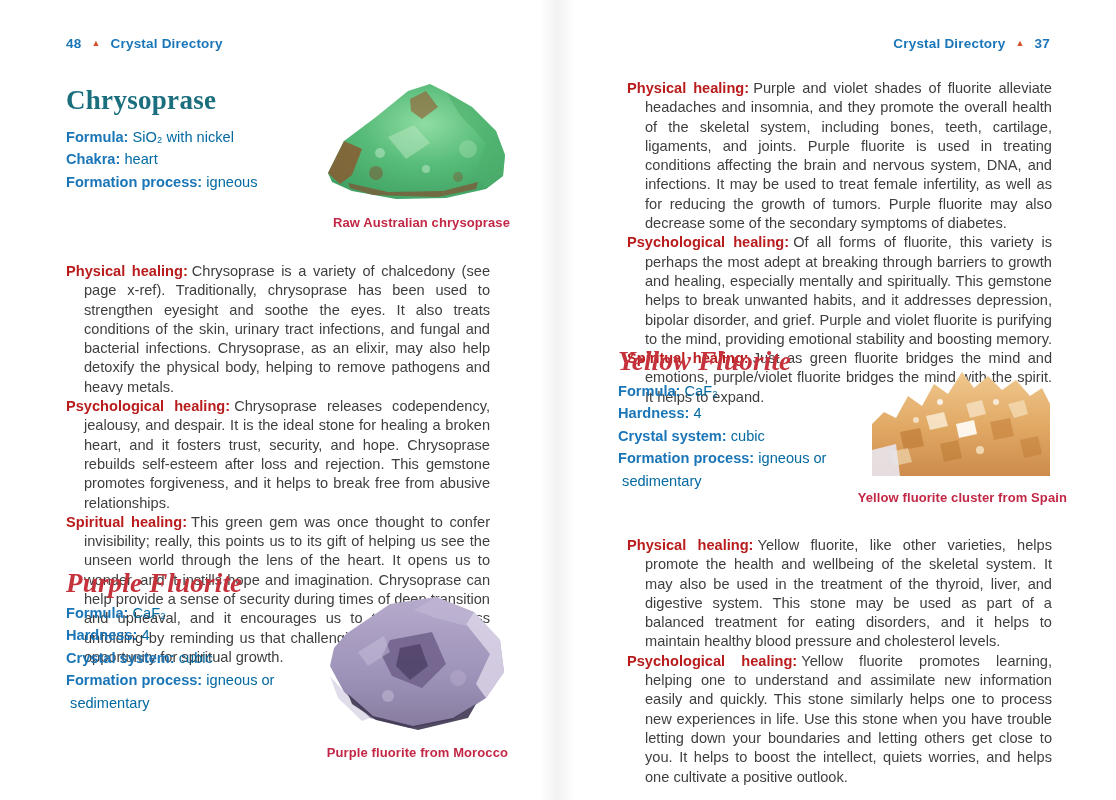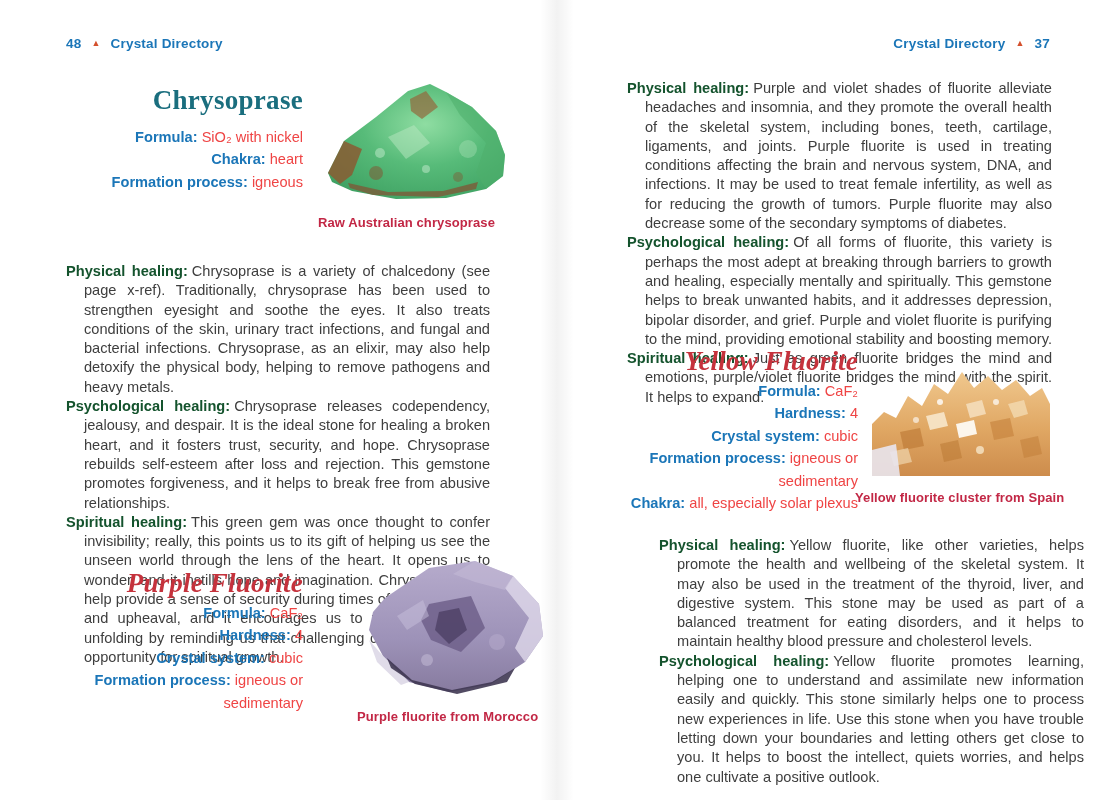--- a/index.html
+++ b/index.html
@@ -11,48 +11,48 @@
     background:linear-gradient(to right,rgba(0,0,0,0),rgba(0,0,0,0.05),rgba(0,0,0,0));}
 
   
   .hdr{position:absolute;top:36px;font-size:13.5px;font-weight:600;color:#1b76b8;letter-spacing:.2px;}
   .hdr-left{left:66px;}
   .hdr-right{right:66px;text-align:right;}
   .tri{font-size:9px;color:#d4502c;vertical-align:2px;margin:0 10px;font-weight:400;}
   .pgnum{color:#1b76b8;}
 
   
-  .info{position:absolute;text-align:right;}
+  .info{position:absolute;text-align:left;}
   .info-chryso{left:66px;top:84px;width:237px;}
   .info-purple{left:66px;top:570px;width:237px;}
   .info-yellow{left:618px;top:348px;width:240px;}
   .title-main{margin:0 0 10px 0;font-family:"Liberation Serif",serif;font-weight:700;
     font-size:27px;line-height:32px;color:#1a6e7e;letter-spacing:.3px;}
   .title-variety{margin:0 0 6px 0;font-family:"Liberation Serif",serif;font-weight:700;font-style:italic;
     font-size:27px;line-height:26px;color:#c5323c;letter-spacing:.2px;}
   .fields{font-size:14.6px;line-height:22.4px;}
   .flabel{font-weight:700;color:#1b76b8;margin-right:.28em;}
-  .fvalue{color:#ef4444;}
+  .fvalue{color:#0369a1;}
 
   
-  .fig{position:absolute;margin:0;text-align:left;}
+  .fig{position:absolute;margin:0;text-align:right;}
   .fig-chryso{left:318px;top:77px;width:192px;}
-  .fig-purple{left:318px;top:556px;width:190px;margin-left:39px;}
+  .fig-purple{left:318px;top:592px;width:190px;}
   .fig-yellow{left:870px;top:362px;width:182px;}
   .fig figcaption{margin-top:6px;font-size:13px;font-weight:600;color:#c22745;letter-spacing:.1px;}
   .fig-purple figcaption{margin-top:8px;}
   .fig-yellow figcaption{width:212px;margin-left:-15px;margin-top:8px;}
 
   
   .text-col{position:absolute;font-size:14.6px;line-height:19.3px;text-align:justify;color:#3e3e3e;}
   .col-left{left:66px;top:262px;width:424px;}
   .col-right-top{left:627px;top:79px;width:425px;}
-  .col-right-bottom{left:659px;top:536px;width:425px;}
+  .col-right-bottom{left:627px;top:536px;width:425px;}
   .para{margin:0;padding-left:18px;text-indent:-18px;hyphens:auto;}
-  .plabel{font-weight:700;color:#14532d;margin-right:.28em;}
+  .plabel{font-weight:700;color:#b91c1c;margin-right:.28em;}
 </style>
 </head>
 <body>
 
 <div class="spread">
   <div class="gutter"></div>
 
   <header class="hdr hdr-left">
     <span class="pgnum">48</span><span class="tri">▲</span><span class="hdr-title">Crystal Directory</span>
   </header>
@@ -140,21 +140,20 @@
   </div>
 
   <section class="info info-yellow">
     <h2 class="title-variety">Yellow Fluorite</h2>
     <div class="fields">
       <div class="field"><span class="flabel">Formula:</span><span class="fvalue">CaF₂</span></div>
       <div class="field"><span class="flabel">Hardness:</span><span class="fvalue">4</span></div>
       <div class="field"><span class="flabel">Crystal system:</span><span class="fvalue">cubic</span></div>
       <div class="field"><span class="flabel">Formation process:</span><span class="fvalue">igneous or</span></div>
       <div class="field"><span class="flabel"></span><span class="fvalue">sedimentary</span></div>
-      <div class="field"><span class="flabel">Chakra:</span><span class="fvalue">all, especially solar plexus</span></div>
     </div>
   </section>
 
   <figure class="fig fig-yellow">
     <svg width="182" height="116" viewBox="0 0 182 116">
       <defs>
         <linearGradient id="gYel" x1="0" y1="0" x2="0" y2="1">
           <stop offset="0%" stop-color="#f0c88e"></stop>
             <stop offset="55%" stop-color="#e0a763"></stop>
             <stop offset="100%" stop-color="#cd8c4c"></stop>

